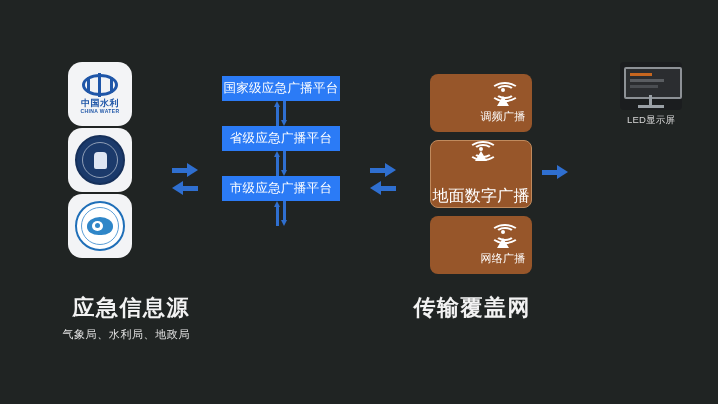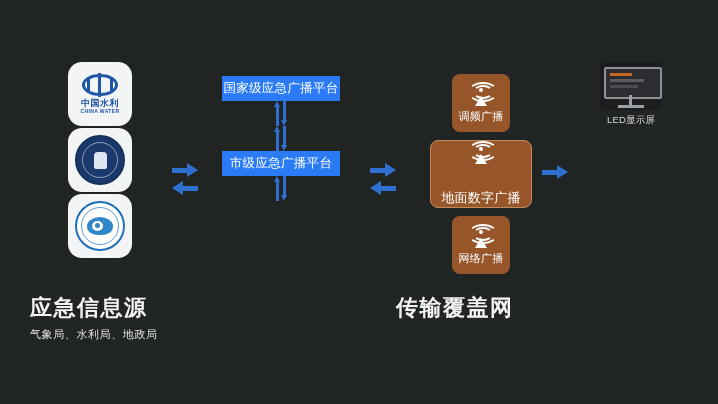--- a/index.html
+++ b/index.html
@@ -103,40 +103,40 @@
   .vlink .up .vhead{top:0;border-bottom:6px solid #2f6fd0;}
   .vlink .dn .vhead{bottom:0;border-top:6px solid #2f6fd0;}
 
   
   .trans-col{position:absolute;left:430px;top:74px;display:flex;flex-direction:column;align-items:center;gap:8px;}
   .trans-box{
     background:#97562a;border-radius:8px;
     display:flex;flex-direction:column;align-items:center;justify-content:center;
     color:#ffffff;
   }
-  .trans-box.small{width:58px;height:58px;}
+  .trans-box.small{width:58px;height:58px;padding-left:44px;}
   .trans-box.big{width:100px;height:66px;border:1px solid #c08a5d;}
   .trans-label{font-size:11px;margin-top:3px;letter-spacing:.2px;}
-  .trans-box.big .trans-label{font-size:13px;margin-top:25px;}
+  .trans-box.big .trans-label{font-size:16px;margin-top:25px;}
   .tower{position:relative;width:30px;height:24px;}
   .tower .tri{
     position:absolute;left:9px;bottom:0;width:0;height:0;
     border-left:6px solid transparent;border-right:6px solid transparent;
     border-bottom:10px solid #ffffff;
   }
   .tower .dot{position:absolute;left:13px;top:6px;width:4px;height:4px;border-radius:50%;background:#fff;}
   .tower .w{
     position:absolute;border:2px solid #ffffff;border-radius:50%;
     border-color:#fff transparent #fff transparent;
   }
   .tower .w1{left:7px;top:3px;width:16px;height:10px;}
   .tower .w2{left:2px;top:0px;width:26px;height:16px;}
 
   
-  .term-col{position:absolute;left:600px;top:62px;display:flex;flex-direction:column;align-items:center;gap:6px;}
+  .term-col{position:absolute;left:620px;top:62px;display:flex;flex-direction:column;align-items:center;gap:6px;}
   .term-item{display:flex;flex-direction:column;align-items:center;}
   .term-img{width:62px;height:48px;border-radius:4px;overflow:hidden;position:relative;}
   .term-label{font-size:9.5px;color:#d6d6d6;margin-top:4px;letter-spacing:.2px;}
 
   
   .led{background:#1b1d1f;}
   .led .panel{
     position:absolute;left:4px;top:5px;width:54px;height:28px;
     background:#2b2d30;border:2px solid #8d9196;border-radius:2px;
   }
@@ -164,21 +164,21 @@
     transform:rotate(-12deg);
   }
   .horn .cone2{
     position:absolute;left:12px;top:17px;width:18px;height:12px;
     background:#a7acb1;border-radius:3px 50% 50% 3px;
     transform:rotate(8deg);
   }
   .horn .pole{position:absolute;left:30px;top:26px;width:3px;height:20px;background:#6f747a;}
 
   
-  .caption{position:absolute;text-align:left;}
+  .caption{position:absolute;text-align:right;}
   .cap-title{
     font-size:22px;font-weight:bold;color:#f2f2f2;letter-spacing:1.5px;
     line-height:26px;
   }
   .cap-sub{
     font-size:11px;color:#e3e3e3;margin-top:6px;letter-spacing:.6px;
   }
 </style>
 </head>
 <body>
@@ -231,20 +231,21 @@
       <div class="up">
           <div class="vhead"></div>
           <div class="vshaft"></div>
         </div>
       <div class="dn">
           <div class="vshaft"></div>
           <div class="vhead"></div>
         </div>
     </div>
 
+    <div class="plat-box">省级应急广播平台</div>
     <div class="vlink">
       <div class="up">
           <div class="vhead"></div>
           <div class="vshaft"></div>
         </div>
       <div class="dn">
           <div class="vshaft"></div>
           <div class="vhead"></div>
         </div>
     </div>
@@ -331,19 +332,19 @@
 
 
   </div>
 
   <div class="caption" style="left:30px;top:295px;width:160px;">
     <div class="cap-title">应急信息源</div>
     <div class="cap-sub">气象局、水利局、地政局</div>
   </div>
 
 
-  <div class="caption" style="left:396px;top:295px;width:145px;">
+  <div class="caption" style="left:386px;top:295px;width:145px;">
     <div class="cap-title">传输覆盖网</div>
     <div class="cap-sub"></div>
   </div>
 
 
 </div>
 
 </body></html>

